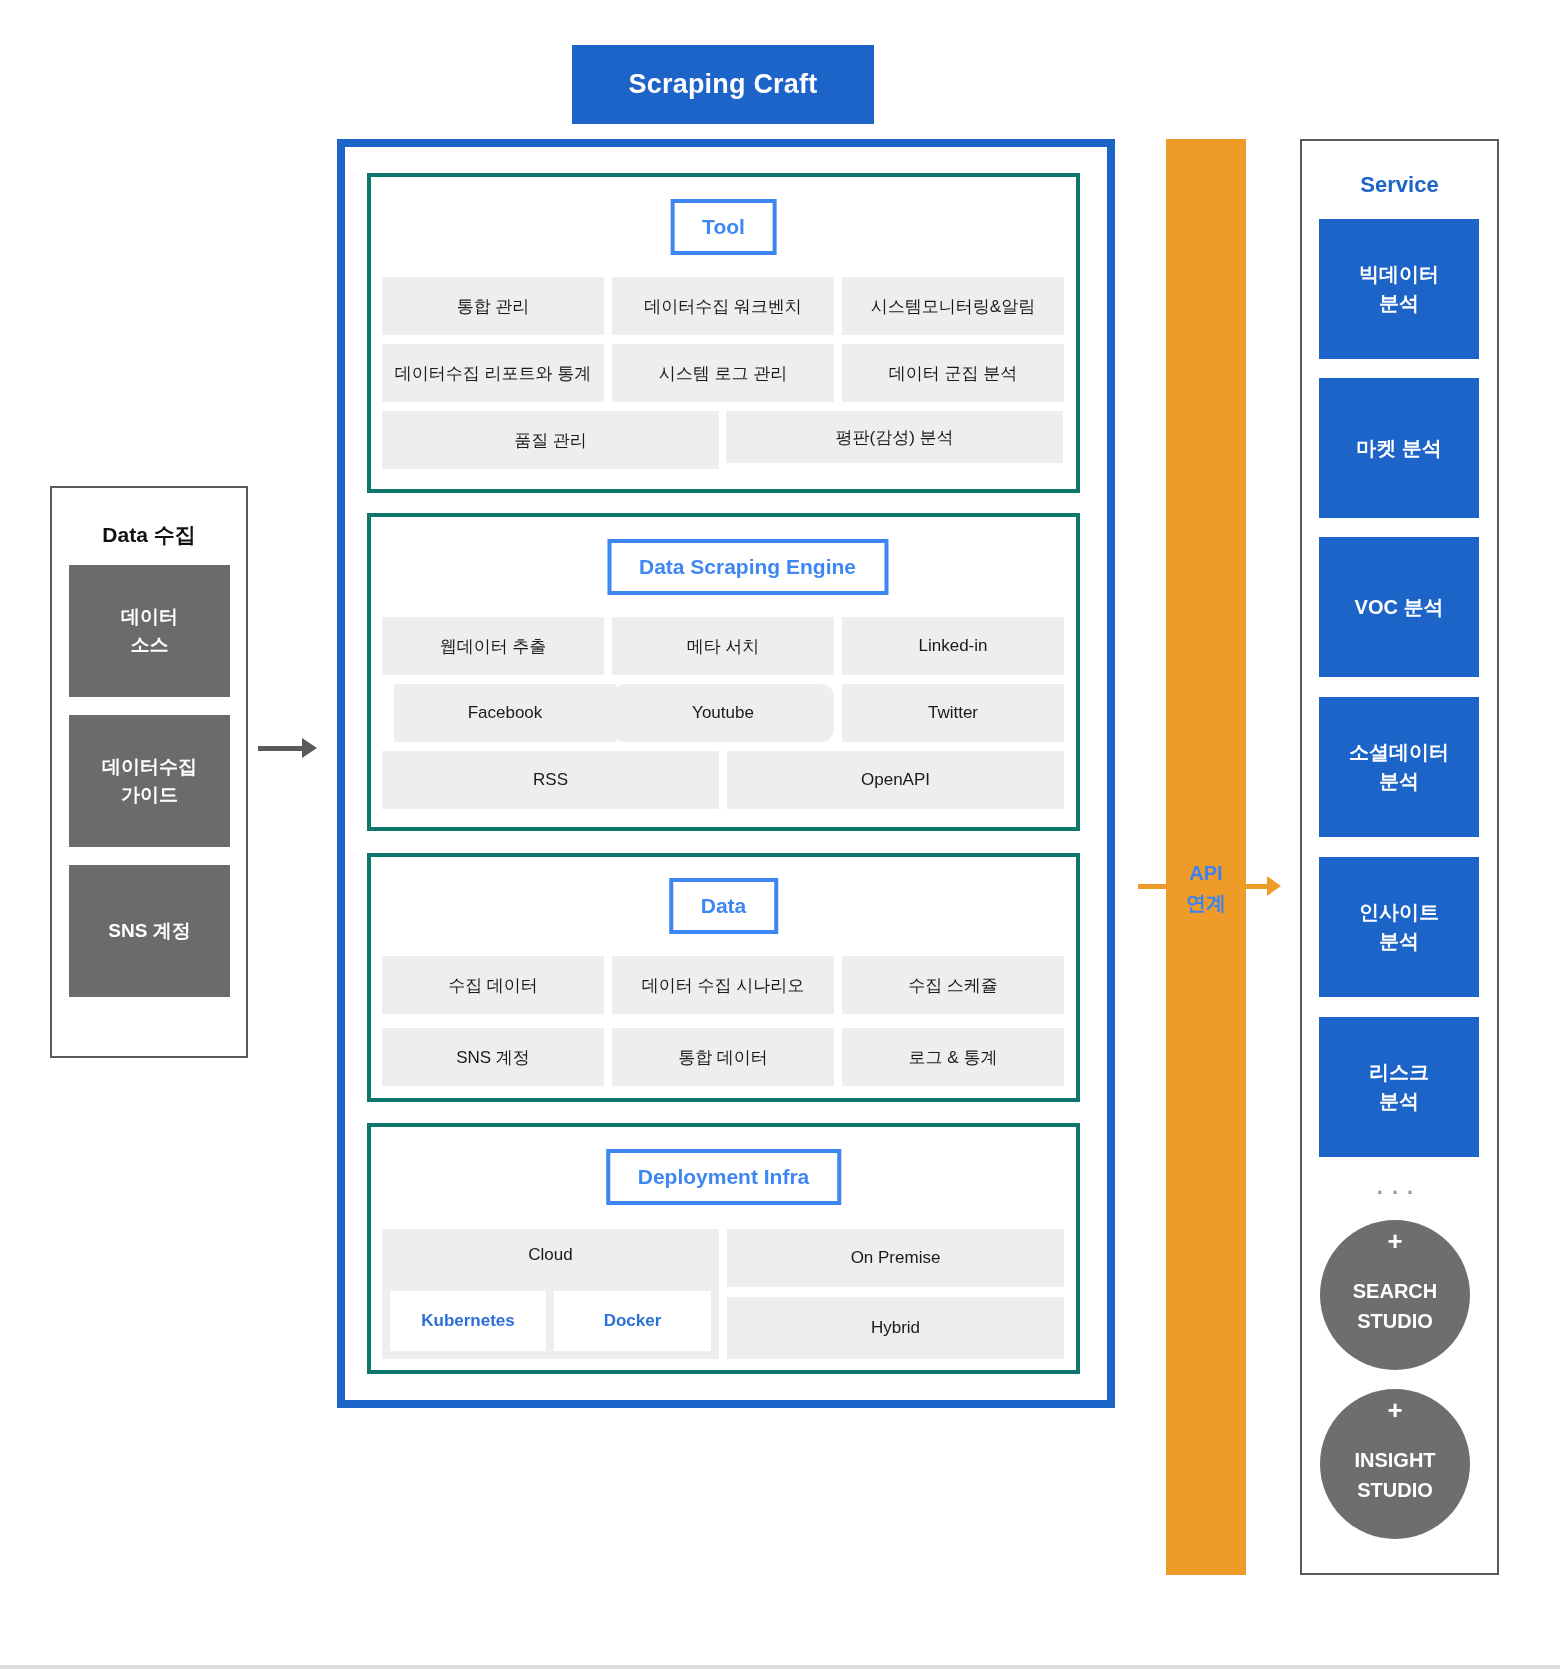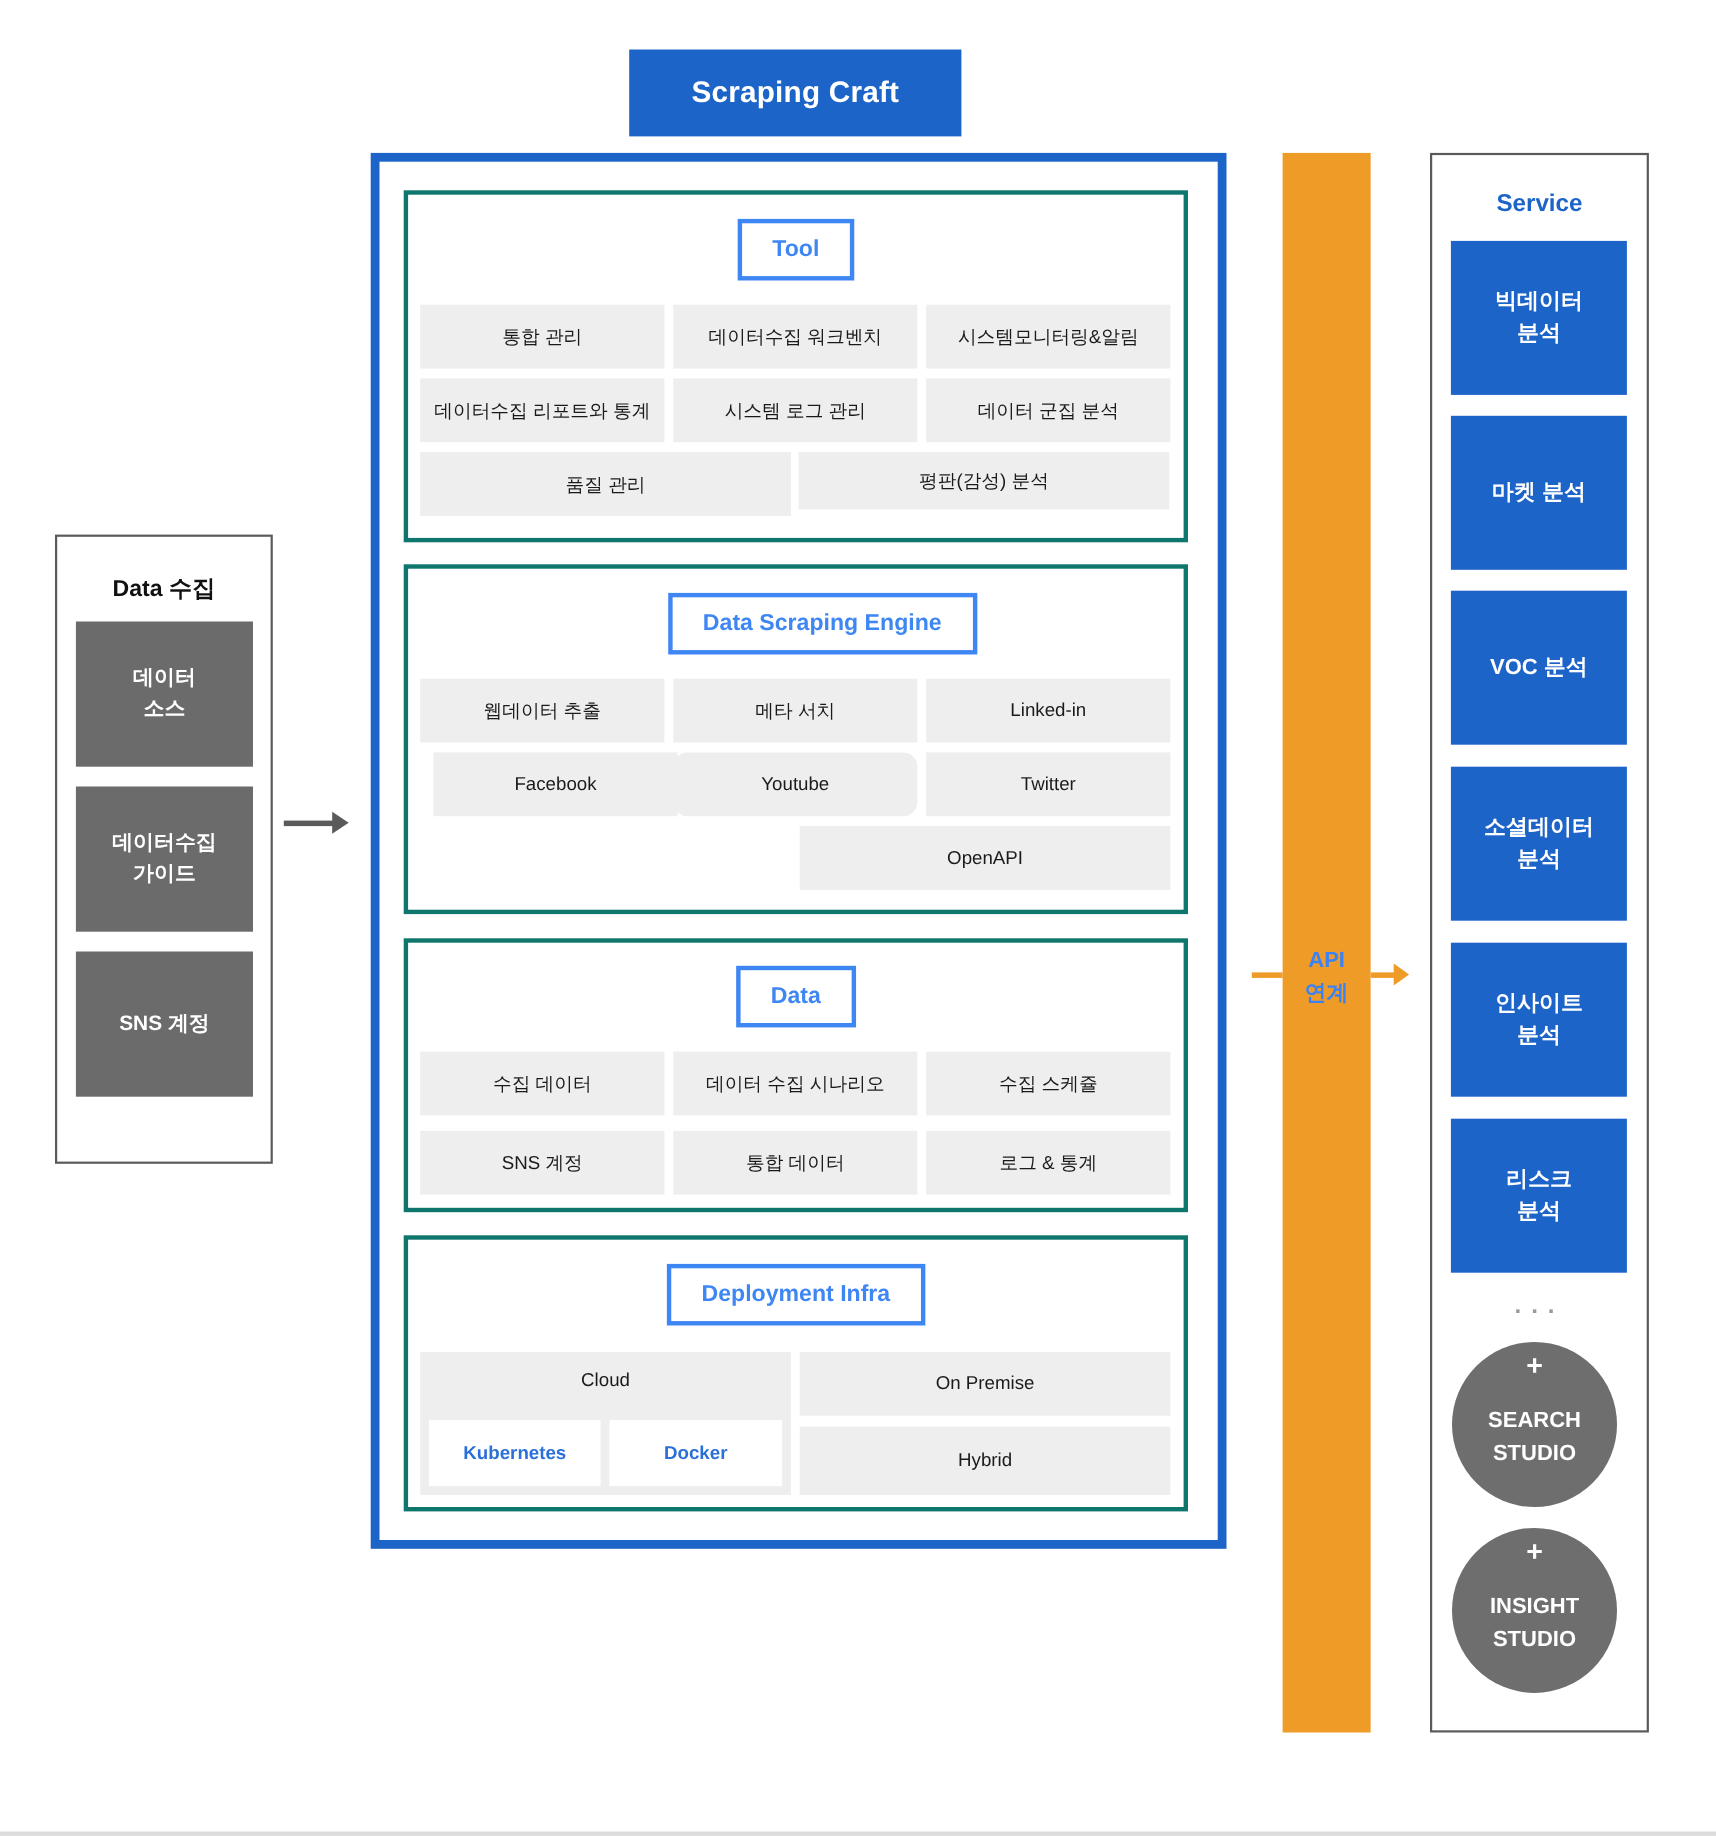--- a/index.html
+++ b/index.html
@@ -69,20 +69,21 @@
   </div>
 
   <div class="abs section" style="left:367px;top:513px;width:713px;height:318px;">
     <div class="abs flexc label-box" style="top:22px;margin-left:24px;">Data Scraping Engine</div>
     <div class="abs flexc chip" style="left:11px;top:100px;width:222px;height:58px;">웹데이터 추출</div>
     <div class="abs flexc chip" style="left:241px;top:100px;width:222px;height:58px;">메타 서치</div>
     <div class="abs flexc chip" style="left:471px;top:100px;width:222px;height:58px;">Linked-in</div>
     <div class="abs flexc chip" style="left:11px;top:167px;width:222px;height:58px;margin-left:12px;">Facebook</div>
     <div class="abs flexc chip" style="left:241px;top:167px;width:222px;height:58px;border-radius:13px;">Youtube</div>
     <div class="abs flexc chip" style="left:471px;top:167px;width:222px;height:58px;">Twitter</div>
+    <div class="abs flexc chip" style="left:11px;top:234px;width:337px;height:58px;">RSS</div>
     <div class="abs flexc chip" style="left:356px;top:234px;width:337px;height:58px;">OpenAPI</div>
   </div>
 
   <div class="abs section" style="left:367px;top:853px;width:713px;height:249px;">
     <div class="abs flexc label-box" style="top:21px;">Data</div>
     <div class="abs flexc chip" style="left:11px;top:99px;width:222px;height:58px;">수집 데이터</div>
     <div class="abs flexc chip" style="left:241px;top:99px;width:222px;height:58px;">데이터 수집 시나리오</div>
     <div class="abs flexc chip" style="left:471px;top:99px;width:222px;height:58px;">수집 스케쥴</div>
     <div class="abs flexc chip" style="left:11px;top:171px;width:222px;height:58px;">SNS 계정</div>
     <div class="abs flexc chip" style="left:241px;top:171px;width:222px;height:58px;">통합 데이터</div>

